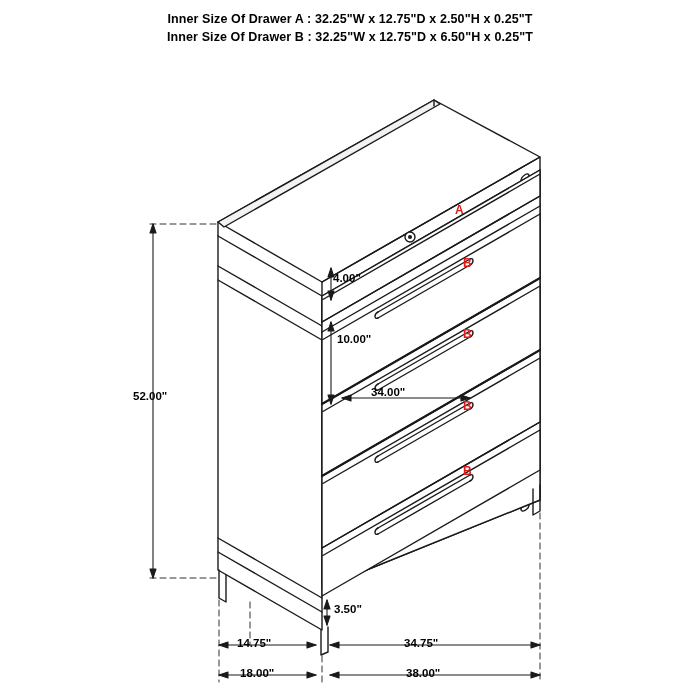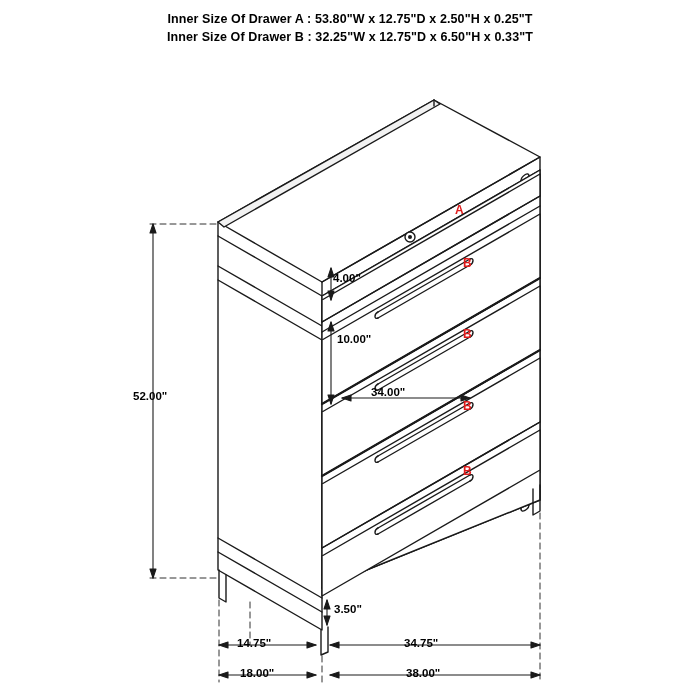--- a/index.html
+++ b/index.html
@@ -47,22 +47,22 @@
     color: #e01b1b;
     white-space: nowrap;
   }
 </style>
 </head>
 <body>
 
 <div id="stage">
 
   <div class="header">
-    <div>Inner Size Of Drawer A : 53.80"W x 12.75"D x 2.50"H x 0.25"T</div>
-    <div>Inner Size Of Drawer B : 32.25"W x 12.75"D x 6.50"H x 0.33"T</div>
+    <div>Inner Size Of Drawer A : 32.25"W x 12.75"D x 2.50"H x 0.25"T</div>
+    <div>Inner Size Of Drawer B : 32.25"W x 12.75"D x 6.50"H x 0.25"T</div>
   </div>
 
   <svg width="700" height="700" viewBox="0 0 700 700">
     <g fill="none" stroke="#1a1a1a" stroke-width="1.4" stroke-linejoin="round" stroke-linecap="round">
 
       <g>
         <polygon points="218,222 434,100 540,157 322,282" fill="#ffffff"></polygon>
         <polygon points="218,222 434,100 440,104 224,227" fill="#f2f2f2"></polygon>
         <polyline points="218,222 218,236 322,296 322,282"></polyline>
         <polyline points="322,282 540,157 540,170 322,296"></polyline>

